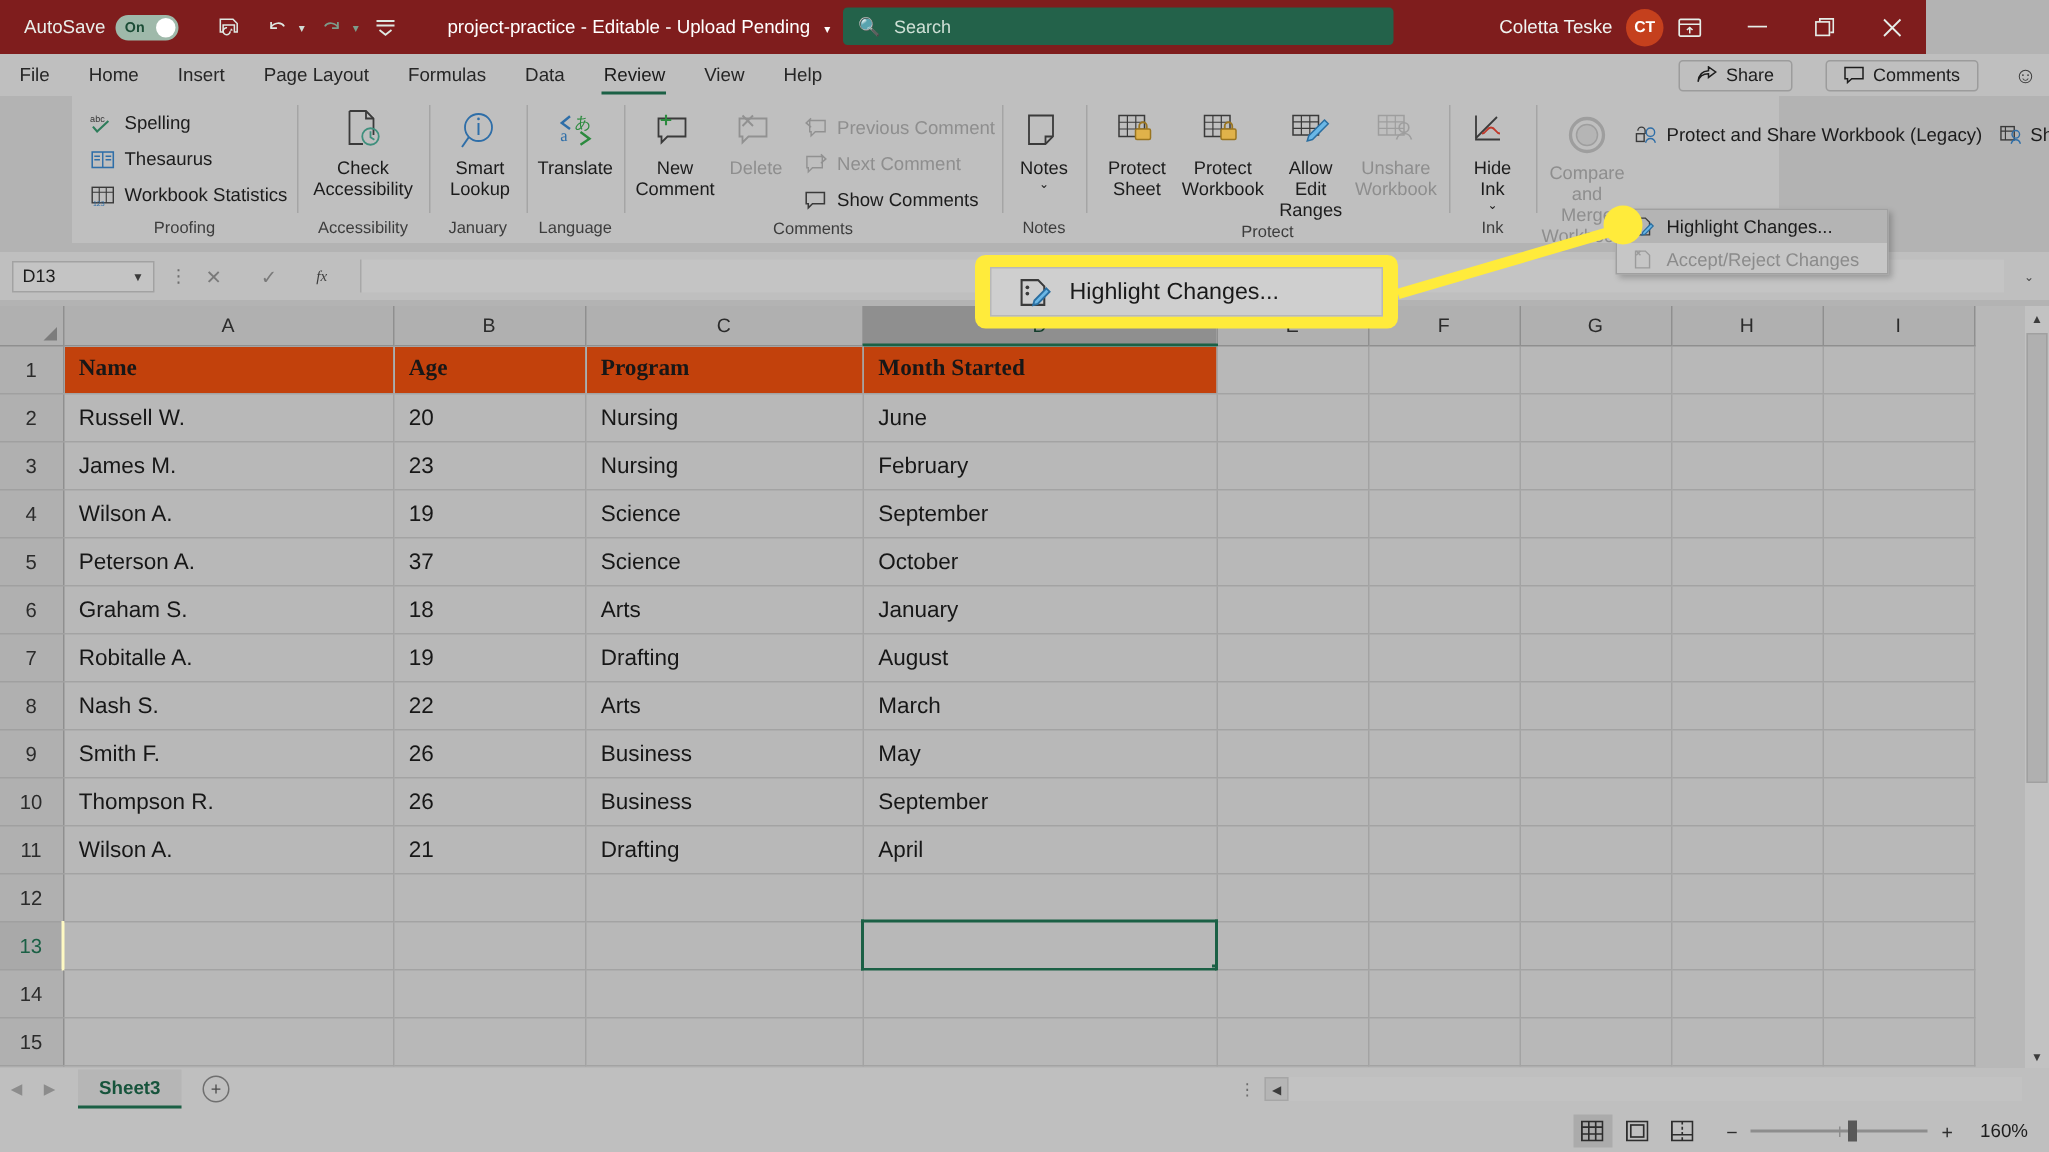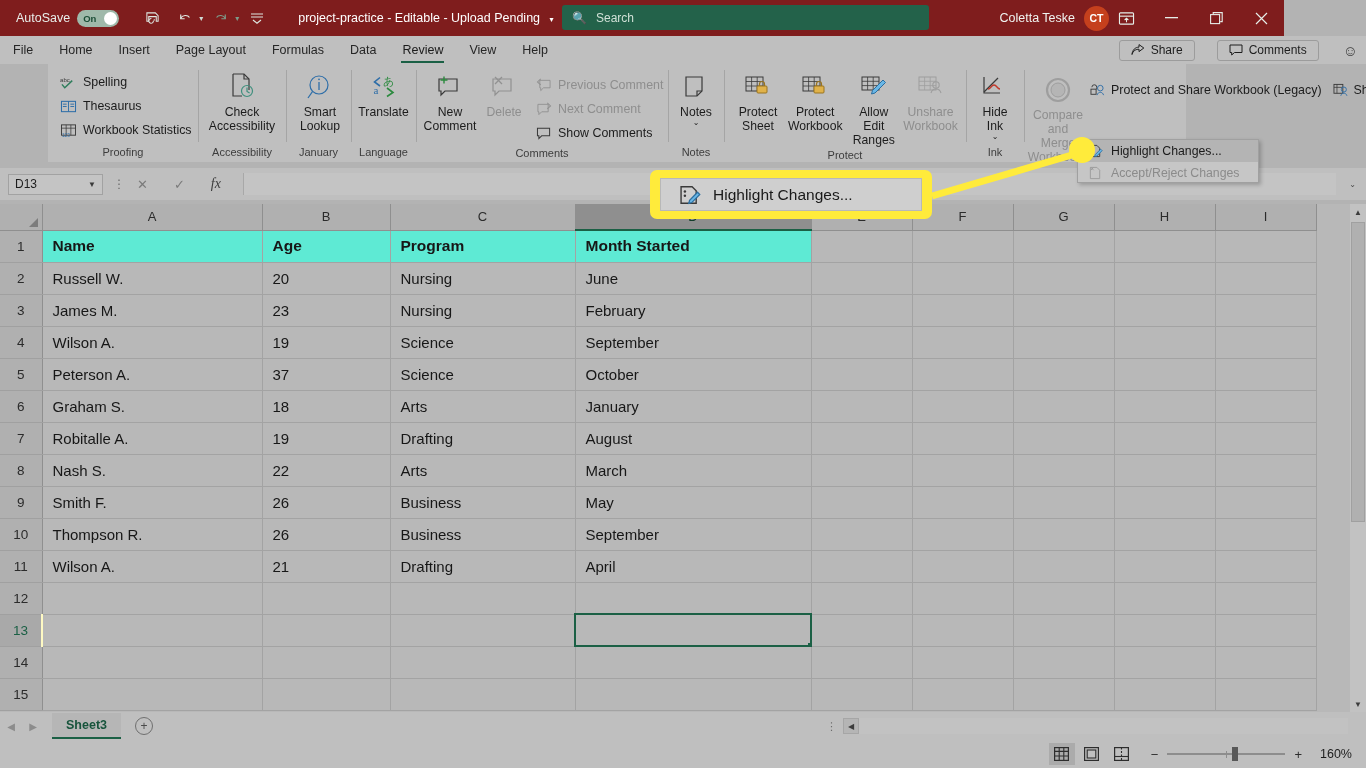--- a/index.html
+++ b/index.html
@@ -156,21 +156,21 @@
     background:#bfbfbf; display:flex; align-items:center;
   }
   .namebox {
     margin-left:8px; width:95px; height:21px; background:#c4c4c4;
     border:1px solid #a2a2a2; display:flex; align-items:center;
     padding:0 6px; font-size:12px; color:#1d1d1d; justify-content:space-between;
   }
   .namebox .cv { font-size:8px; color:#3a3a3a; }
   .fx-dots { margin-left:10px; color:#6d6d6d; font-size:12px; letter-spacing:0; }
   .fx-btns { margin-left:12px; display:flex; align-items:center; gap:26px; color:#7a7a7a; font-size:13px; }
-  .fx-btns .fx { font-style:italic; font-family:"Liberation Serif", serif; color:#3d3d3d; font-size:14px; }
+  .fx-btns .fx { font-style:italic; font-family:"Liberation Serif", serif; color:#3d3d3d; font-size:10px; }
   .fx-input {
     margin-left:22px; flex:1; height:22px; background:#c4c4c4;
     border-left:1px solid #a8a8a8; margin-right:30px;
   }
   .fb-caret { position:absolute; right:10px; font-size:8px; color:#4a4a4a; }
 
   
   .gridwrap { position:absolute; left:0; top:204px; width:1366px; height:508px; background:#b8b8b8; }
   table.sheet { border-collapse:collapse; table-layout:fixed; }
   .corner {
@@ -191,21 +191,21 @@
   td.rowh {
     width:42px; height:32px; background:#b0b0b0; font-size:13.5px; color:#2b2b2b;
     text-align:center; border-right:1px solid #8f8f8f; border-bottom:1px solid #a0a0a0;
   }
   td.rowh.sel { color:#1b6045; border-right:2px solid #fef9c3; background:#a9a9a9; }
   td.cell {
     height:32px; background:#b8b8b8; font-size:15px; color:#171717;
     border-right:1px solid #a3a3a3; border-bottom:1px solid #a3a3a3;
     padding:0 0 0 10px; white-space:nowrap; overflow:hidden;
   }
-  td.cell.hdr { background:#5eead4; font-weight:bold; font-size:15.5px; }
+  td.cell.hdr { background:#c2410c; font-weight:bold; font-size:15.5px;font-family:Liberation Serif, serif; }
   td.cell.selected {
     border:2px solid #1b6045; position:relative; padding-left:8px;
   }
   td.cell.selected::after {
     content:""; position:absolute; right:-3px; bottom:-3px; width:5px; height:5px;
     background:#1b6045;
   }
 
   
   .vscroll {

